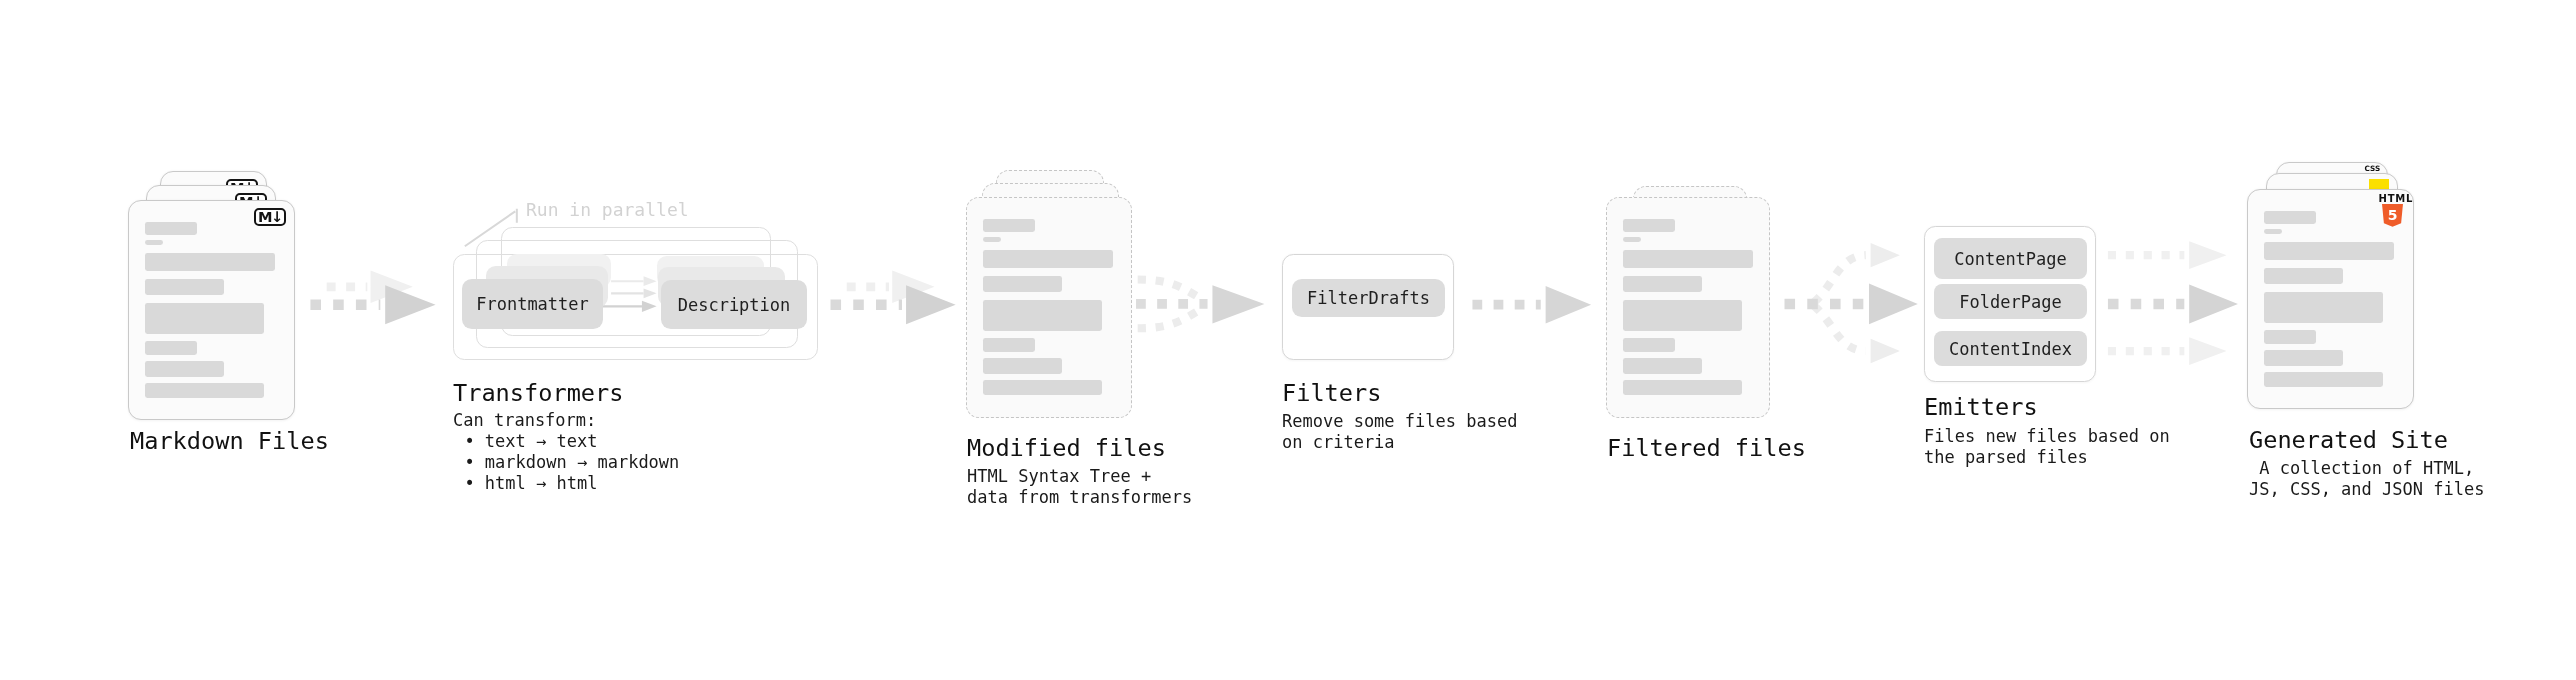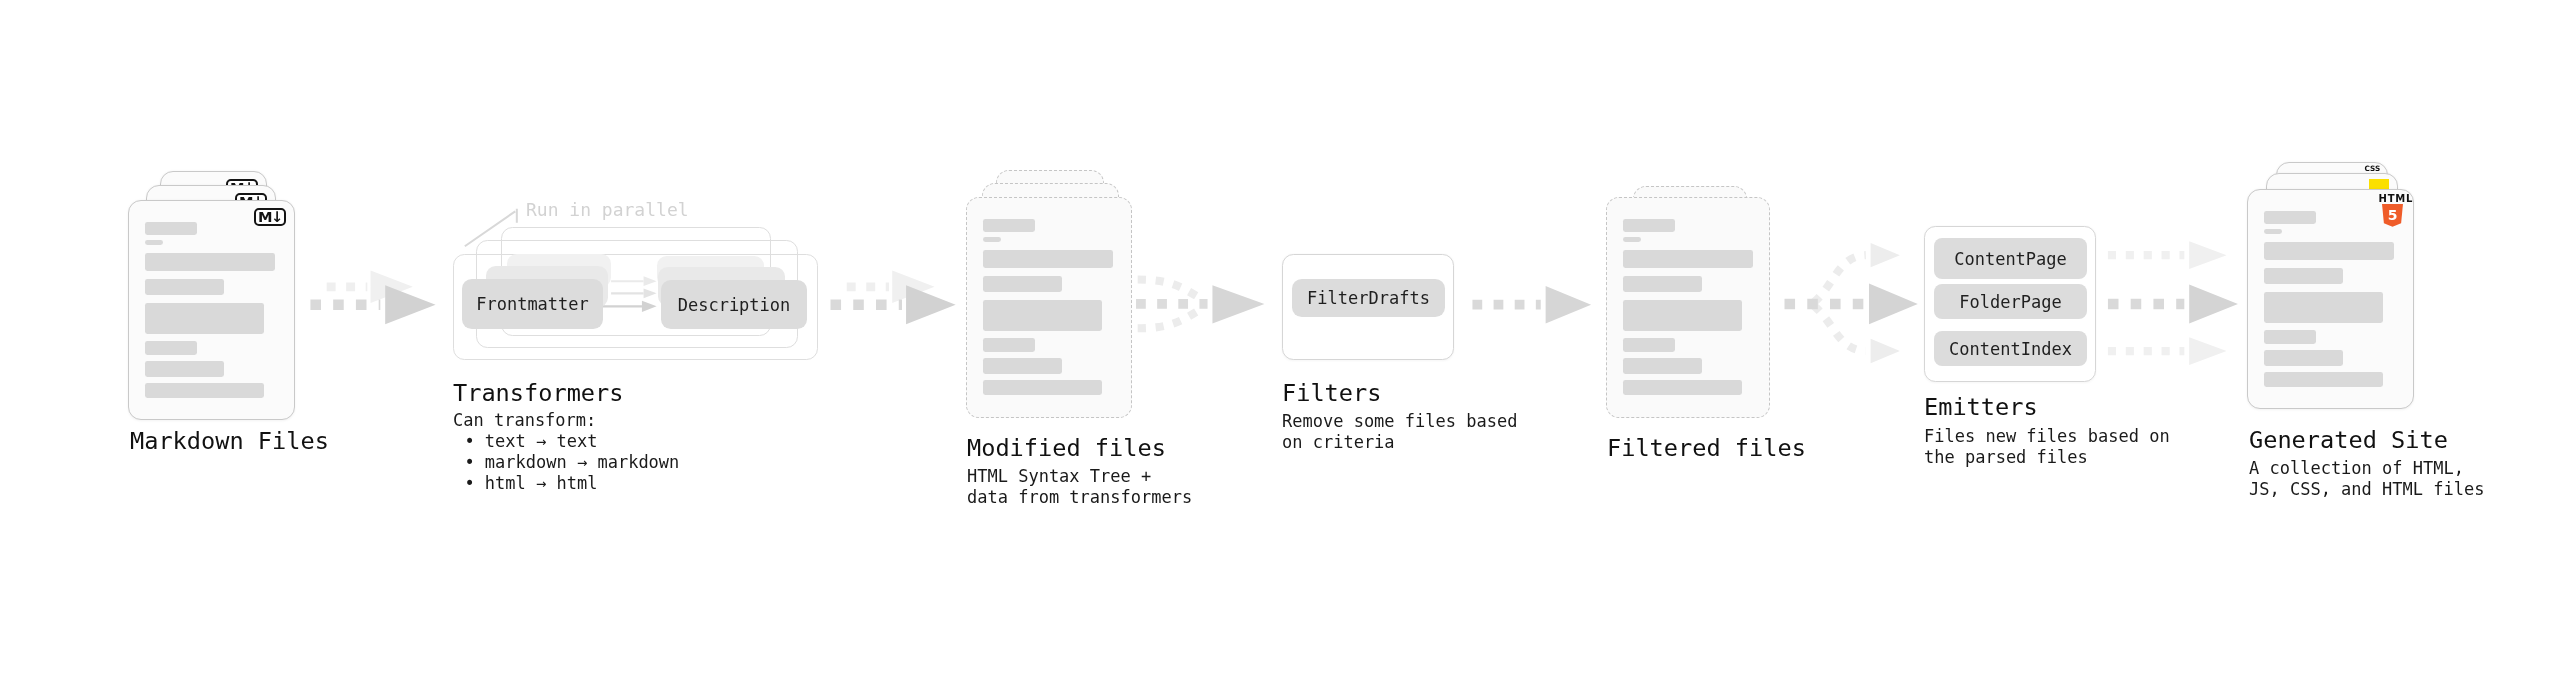--- a/index.html
+++ b/index.html
@@ -264,20 +264,20 @@
           <div class="b2"></div>
           <div class="b3"></div>
           <div class="b4"></div>
         <div class="b5"></div>
           <div class="b6"></div>
           <div class="b7"></div>
           <div class="b8"></div>
       </div>
     </div>
     <div class="stage-label" style="left:2249px;top:426px;">Generated Site</div>
-    <div class="stage-desc" style="left:2249px;top:458px;">
+    <div class="stage-desc" style="left:2249px;top:458px;text-align:center;">
       <div>A collection of HTML,</div>
-      <div>JS, CSS, and HTML files</div>
+      <div>JS, CSS, and JSON files</div>
     </div>
   </div>
 
 </div>
 
 
 </body></html>

